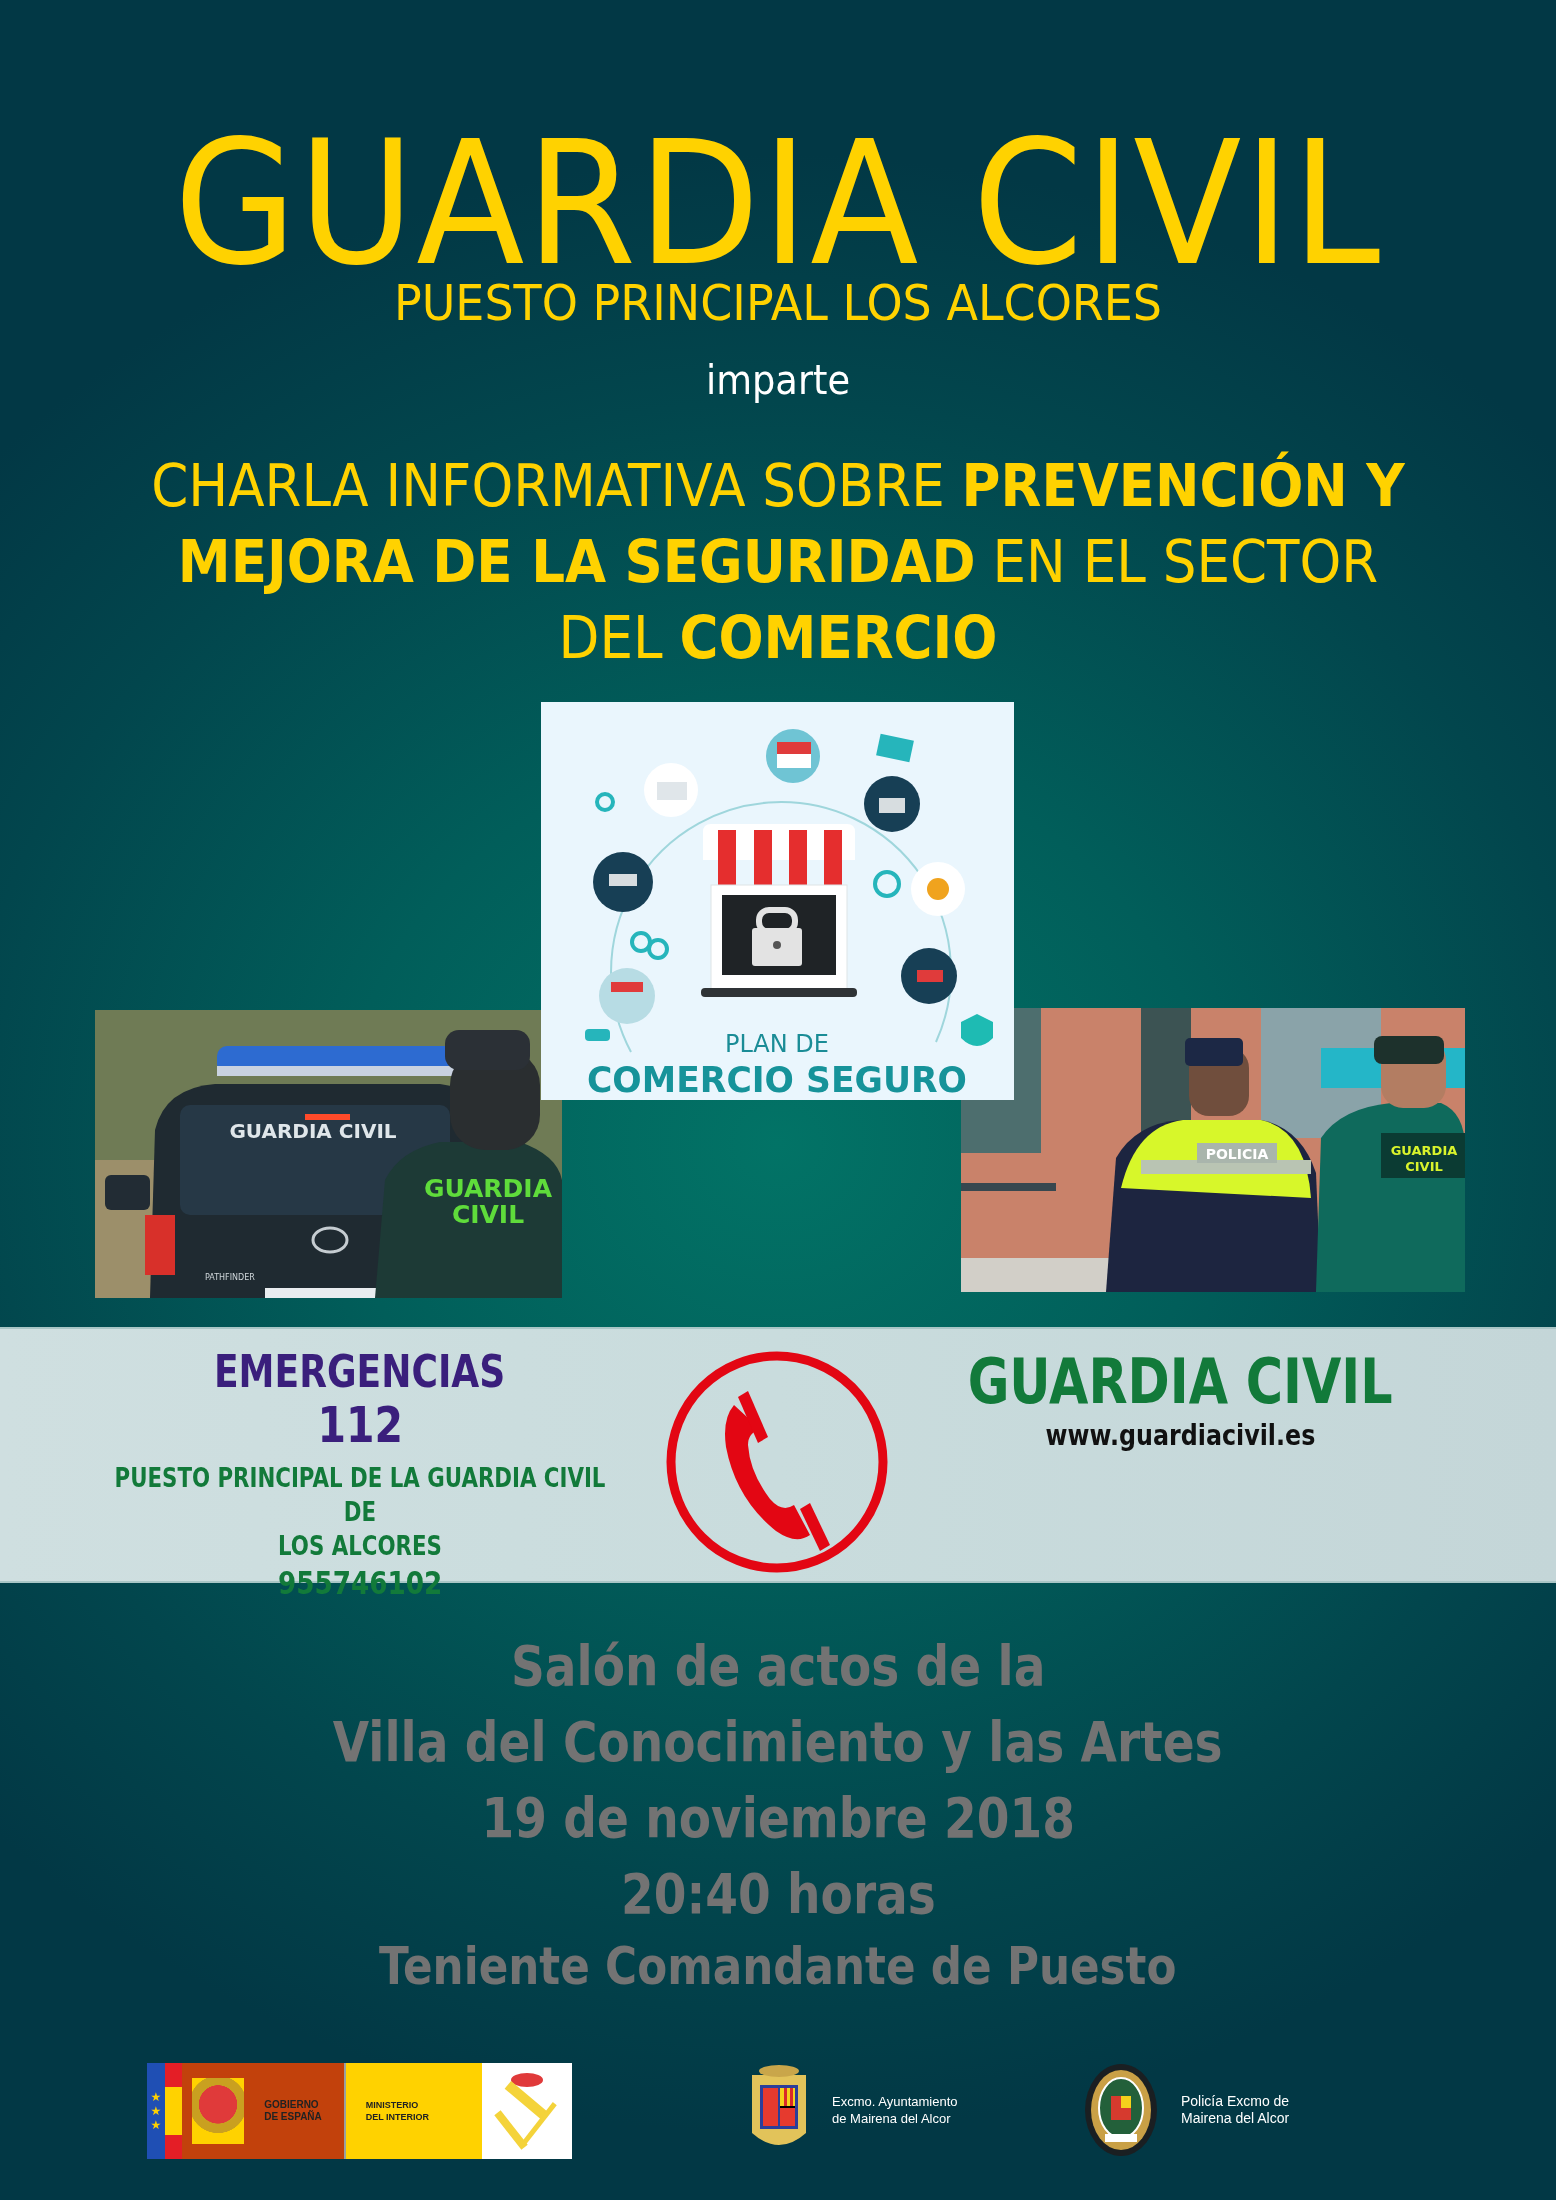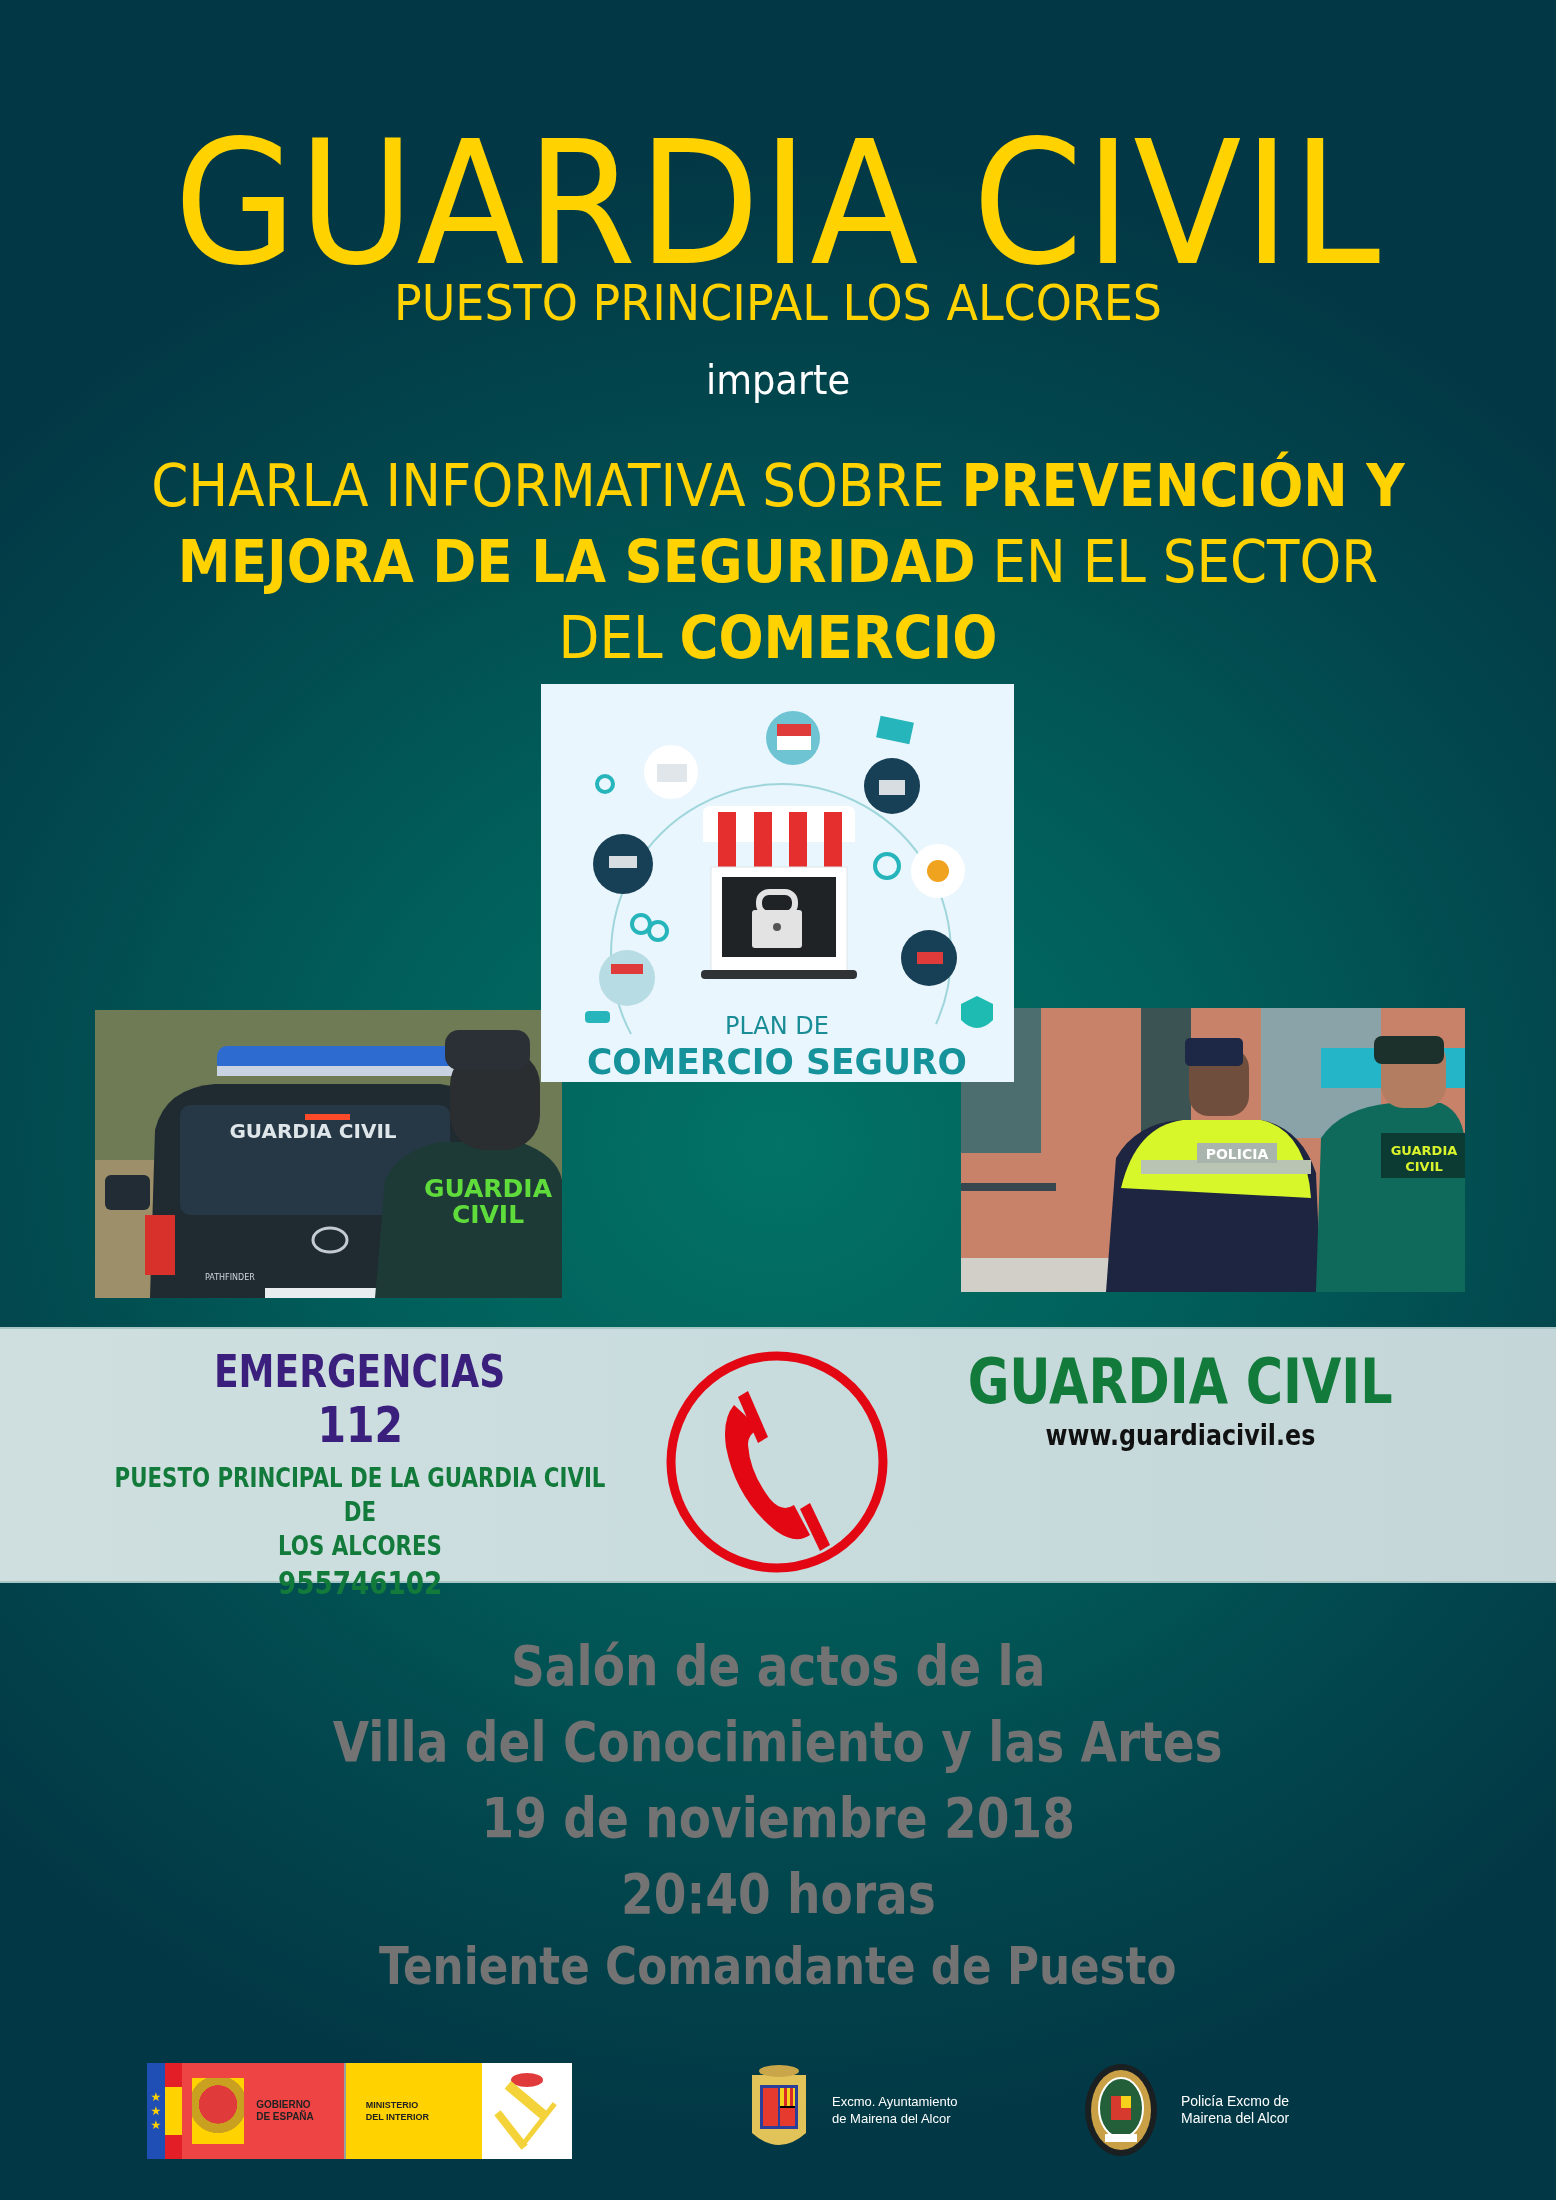--- a/index.html
+++ b/index.html
@@ -21,21 +21,21 @@
   .subtitle { top: 278px; font-size: 50px; color: #ffd200; line-height: 1; transform: scaleX(0.92); }
   .imparte { top: 360px; font-size: 40px; color: #ffffff; line-height: 1; transform: scaleX(0.92); }
   .charla {
     top: 448px; font-size: 59px; line-height: 76px; color: #ffd200;
     transform: scaleX(0.9); transform-origin: center;
   }
   .charla b { font-weight: bold; }
 
   
   .img-center {
-    left: 541px; top: 684px; width: 473px; height: 398px;
+    left: 541px; top: 702px; width: 473px; height: 398px;
     background: #eaf6fd; overflow: hidden;
   }
   .img-left {
     left: 95px; top: 1010px; width: 467px; height: 288px; overflow: hidden;
     background: linear-gradient(180deg,#7d8a5c 0%,#5b6d49 30%,#3b4740 60%,#2a3335 100%);
   }
   .img-right {
     left: 961px; top: 1008px; width: 504px; height: 284px; overflow: hidden;
     background: linear-gradient(90deg,#c4876b 0%,#b67a60 35%,#8e8f8e 60%,#3fb3c0 80%,#d0d4d2 100%);
   }
@@ -215,21 +215,21 @@
   <div class="event-line"><span>Salón de actos de la</span></div>
   <div class="event-line"><span>Villa del Conocimiento y las Artes</span></div>
   <div class="event-line"><span>19 de noviembre 2018</span></div>
   <div class="event-line"><span>20:40 horas</span></div>
   <div class="event-line small"><span>Teniente Comandante de Puesto</span></div>
 </div>
 
 <div class="abs logo-gob">
   <div style="width:18px;background:#1f4fb4;display:flex;flex-direction:column;justify-content:space-around;align-items:center;color:#ffd200;font-size:12px;">★<br>★<br>★</div>
   <div style="width:18px;background:linear-gradient(180deg,#e41e26 0 25%,#ffd200 25% 75%,#e41e26 75%);"></div>
-  <div style="width:165px;background:#ef4444;display:flex;align-items:center;gap:12px;padding-left:10px;">
+  <div style="width:165px;background:#c2410c;display:flex;align-items:center;gap:20px;padding-left:10px;">
     <div style="width:52px;height:66px;background:radial-gradient(circle at 50% 40%,#e03a3a 0 40%,#c9a020 41% 60%,#ffd200 61%);"></div>
     <div style="font-family:'Liberation Sans',sans-serif;font-weight:bold;font-size:10px;line-height:12px;color:#222;">
       <div>GOBIERNO</div>
       <div>DE ESPAÑA</div>
     </div>
   </div>
   <div style="width:2px;background:#9aa0a0;"></div>
   <div style="width:139px;background:#ffd200;display:flex;align-items:center;padding-left:20px;">
     <div style="font-family:'Liberation Sans',sans-serif;font-weight:bold;font-size:9px;line-height:12px;color:#222;">
       <div>MINISTERIO</div>

